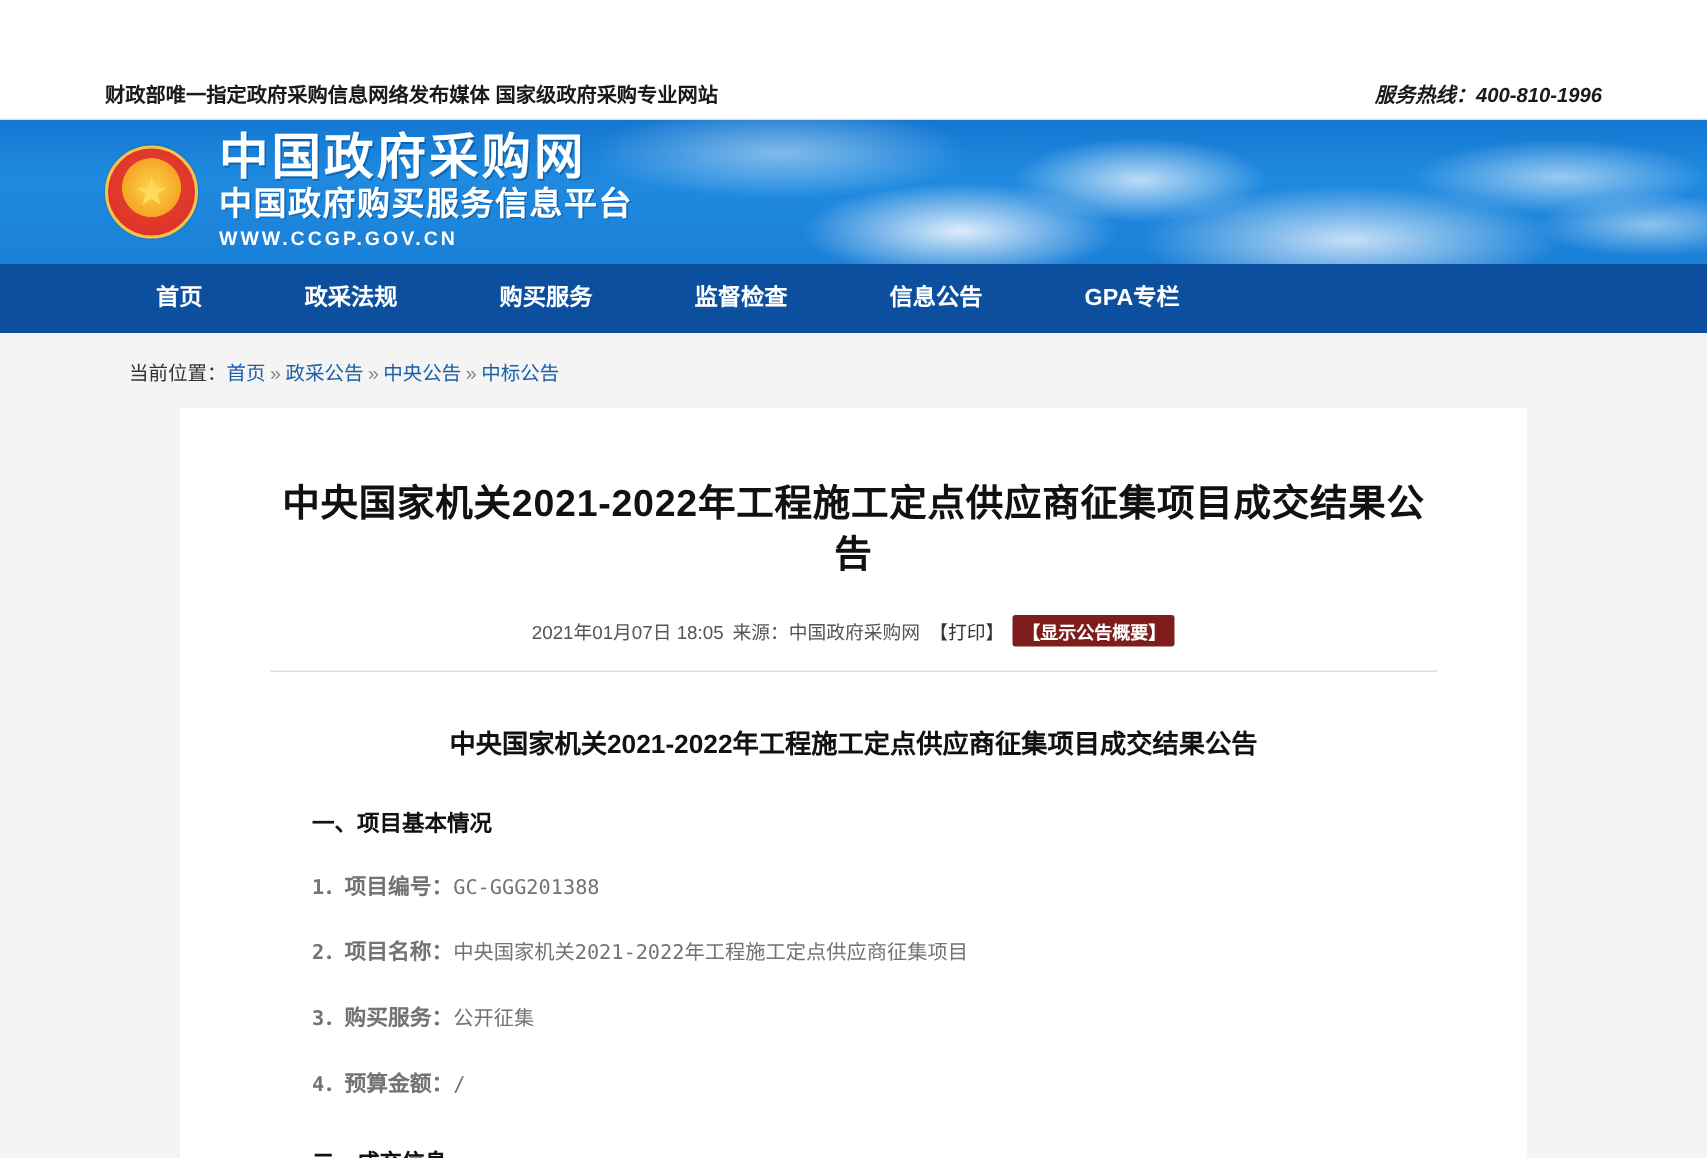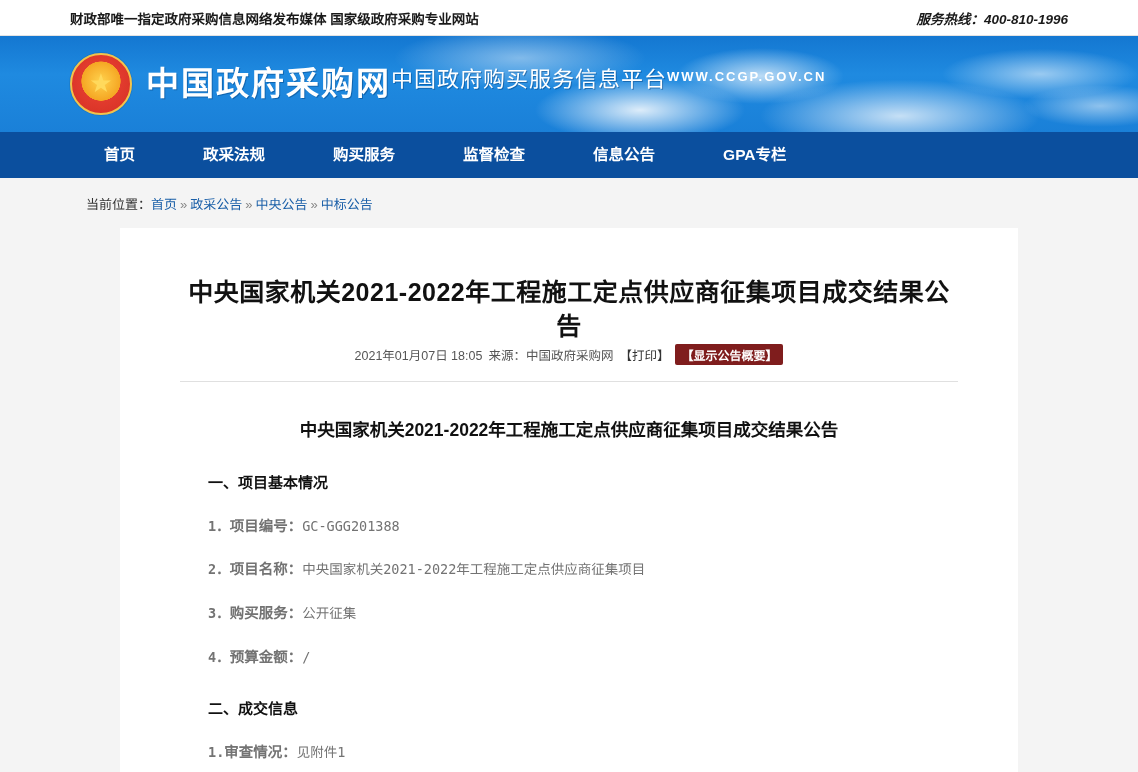--- a/index.html
+++ b/index.html
@@ -18,20 +18,21 @@
   
   .topbar {
     height: 36px;
     background: #ffffff;
     border-bottom: 1px solid #e3e3e3;
     display: flex;
     align-items: center;
     justify-content: space-between;
     padding: 0 70px 0 70px;
     box-sizing: border-box;
+    margin-top: 44px;
   }
   .topbar-left {
     font-size: 13.5px;
     font-weight: bold;
     color: #1a1a1a;
     letter-spacing: 0px;
     white-space: nowrap;
   }
   .topbar-right {
     font-size: 13.5px;
@@ -79,32 +80,32 @@
   }
   .emblem:after {
     content: "★";
     position: absolute;
     top: 50%; left: 50%;
     transform: translate(-50%,-52%);
     color: #ffd95c;
     font-size: 26px;
     line-height: 1;
   }
-  .logo-text { display: flex; flex-direction: row; justify-content: center; }
+  .logo-text { display: flex; flex-direction: column; justify-content: center; }
   .logo-line1 {
     font-size: 33px;
     font-weight: bold;
     color: #ffffff;
     letter-spacing: 2px;
     text-shadow: 1px 1px 0 rgba(0,60,120,.45);
     line-height: 1.06;
   }
   .logo-line2 {
     font-size: 22px;
-    font-weight: normal;
+    font-weight: bold;
     color: #ffffff;
     letter-spacing: 1px;
     text-shadow: 1px 1px 0 rgba(0,60,120,.45);
     line-height: 1.2;
   }
   .logo-line3 {
     font-size: 13px;
     font-weight: bold;
     color: #ffffff;
     letter-spacing: 2px;
@@ -166,20 +167,21 @@
   }
   .doc-title {
     text-align: center;
     font-size: 25px;
     font-weight: bold;
     color: #111;
     line-height: 1.35;
     letter-spacing: 0.5px;
   }
   .doc-meta {
+    margin-top: 22px;
     text-align: center;
     font-size: 12.5px;
     color: #555;
     display: flex;
     justify-content: center;
     align-items: center;
     gap: 6px;
     flex-wrap: nowrap;
   }
   .doc-meta .print-link { color: #333; }

